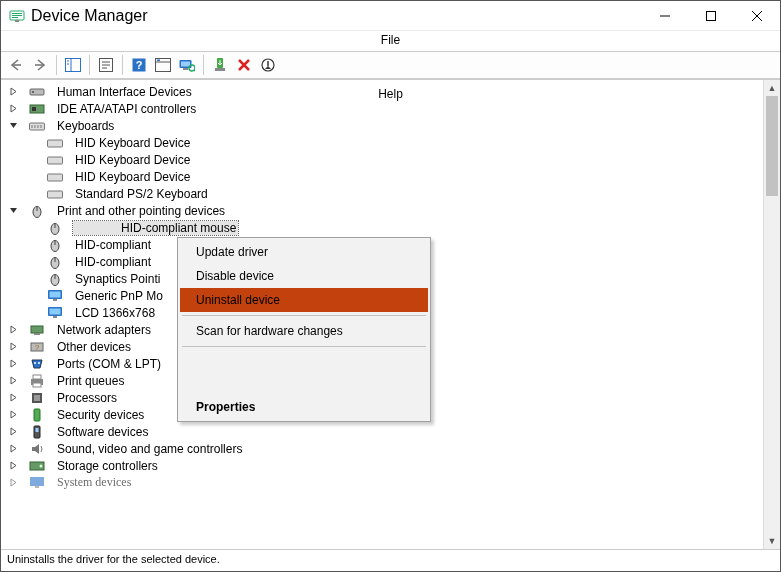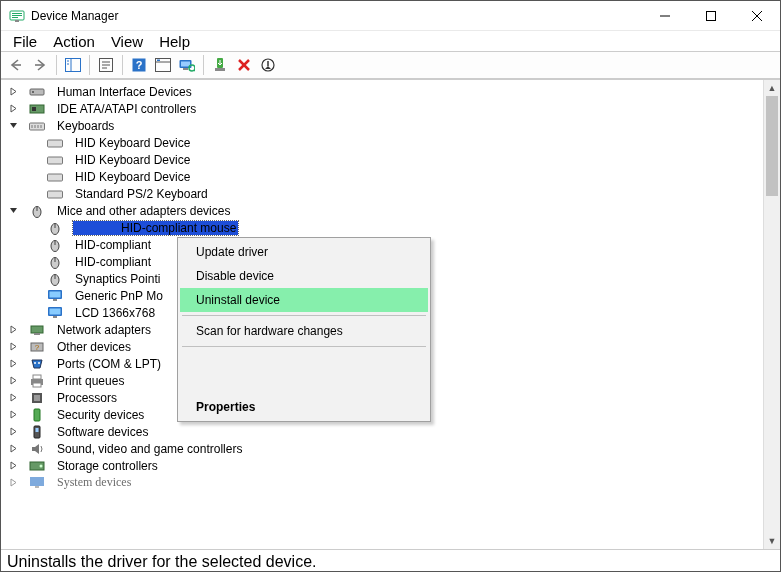--- a/index.html
+++ b/index.html
@@ -18,31 +18,32 @@
   
   .titlebar {
     height: 30px;
     display: flex;
     align-items: center;
     padding: 0 0 0 8px;
     background: #fff;
     border-bottom: 1px solid #eaeaea;
   }
   .titlebar .app-icon { width:16px; height:16px; margin-right:6px; }
-  .titlebar .title { flex: 1; font-size: 12px; }
+  .titlebar .title { flex: 1; font-size: 16px; }
   .win-btns { display:flex; height:100%; }
   .win-btn { width: 46px; display:flex; align-items:center; justify-content:center; }
   .win-btn svg { width:10px; height:10px; }
   
   .menubar {
     height: 20px;
     display:flex;
     align-items:center;
     padding: 0 4px;
-    font-size:15px;
+    font-size:12px;
+    flex-direction:column;
   }
   .menubar .menu-item { padding: 2px 8px; }
   
   .toolbar {
     height: 28px;
     border-top: 1px solid #ccc;
     border-bottom: 1px solid #ccc;
     display:flex;
     align-items:center;
     padding: 0 4px;
@@ -72,21 +73,21 @@
   .tree ul { padding-left: 18px; text-align: right; }
   .tree li { white-space: nowrap; }
   .row {
     display:flex;
     align-items:center;
     height:17px;
     gap:10px;
     padding-right:4px;
   }
   .row.selected .lbl {
-    background: #1d4ed8;
+    background: #e5e5e5;
     outline: 1px dotted #666;
     padding-left: 48px;
   }
   .lbl { padding: 0 2px; }
   .toggle {
     width:12px; height:12px;
     display:inline-flex; align-items:center; justify-content:center;
     color:#555; font-size:10px;
     margin-left:2px;
   }
@@ -107,40 +108,40 @@
     display:flex; align-items:center; justify-content:center;
     font-size:9px; color:#555;
   }
   .scrollbar .arrow.up{ top:0; }
   .scrollbar .arrow.down{ bottom:0; }
   
   .statusbar {
     height:22px;
     border-top:1px solid #ccc;
     padding:3px 6px;
-    font-size:16px;
+    font-size:11px;
   }
   
   .context-menu {
     position:absolute;
     left: 176px;
     top: 157px;
     width: 254px;
     background:#f2f2f2;
     border:1px solid #a0a0a0;
     box-shadow: 3px 3px 3px rgba(0,0,0,0.2);
     padding:2px;
     z-index: 10;
   }
   .context-menu .mi {
     padding:5px 16px;
     font-size:12px;
   }
   .context-menu .mi.hover {
-    background:#86efac;
+    background:#c2410c;
   }
   .context-menu .mi.bold { font-weight:bold;margin-top:48px; }
   .context-menu .sep {
     height:1px; background:#c0c0c0; margin:3px 2px;
   }
 </style>
 </head>
 <body>
 
 <div class="titlebar">
@@ -369,21 +370,21 @@
               <svg width="9" height="9" viewBox="0 0 9 9">
                 <path d="M1 2 L8 2 L4.5 7 Z" fill="#333"></path>
               </svg>
             </span>
         <span class="node-icon">
               <svg width="14" height="14" viewBox="0 0 14 14">
                 <ellipse cx="7" cy="8" rx="4" ry="5.5" fill="#ccc" stroke="#444"></ellipse>
                 <line x1="7" y1="2.5" x2="7" y2="7" stroke="#444"></line>
               </svg>
             </span>
-        <span class="lbl">Mice and other adapters devices</span>
+        <span class="lbl">Print and other pointing devices</span>
       </div>
       <ul>
         <li>
               <div class="row selected">
                 <span class="spacer"></span>
                 <span class="node-icon">
                   <svg width="14" height="14" viewBox="0 0 14 14">
                     <ellipse cx="7" cy="8" rx="4" ry="5.5" fill="#ccc" stroke="#444"></ellipse>
                     <line x1="7" y1="2.5" x2="7" y2="7" stroke="#444"></line>
                   </svg>

